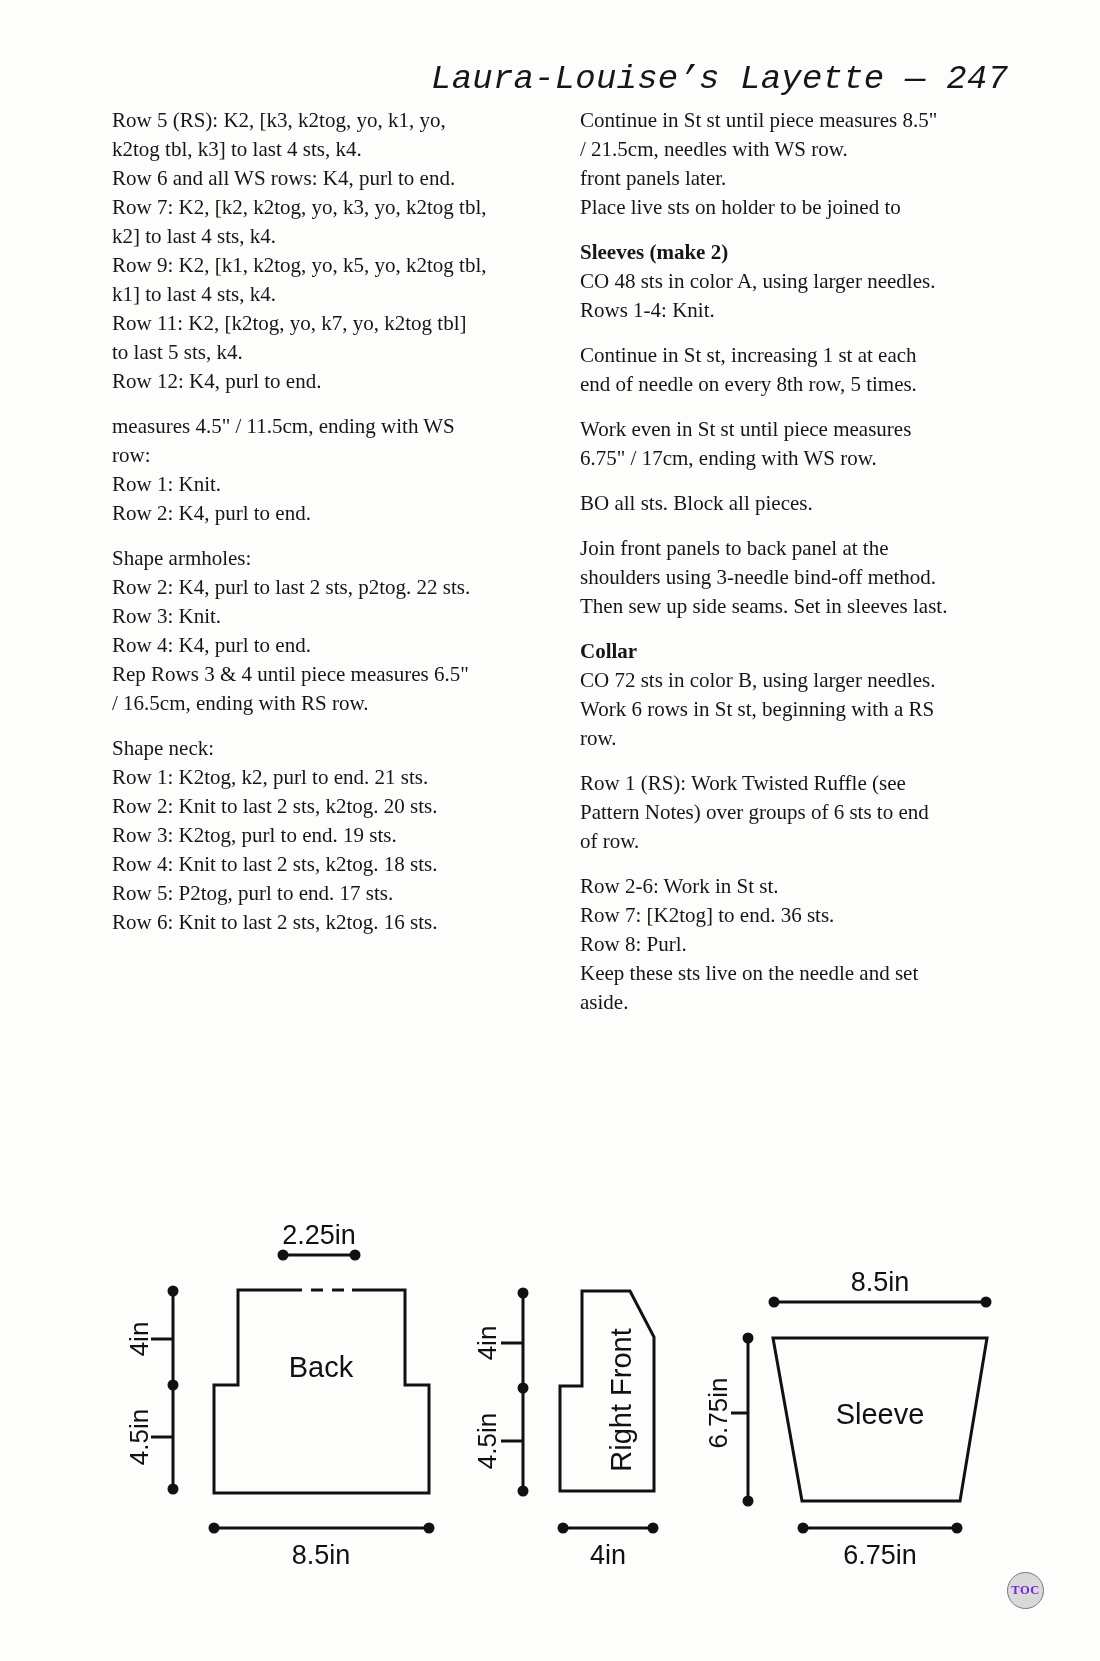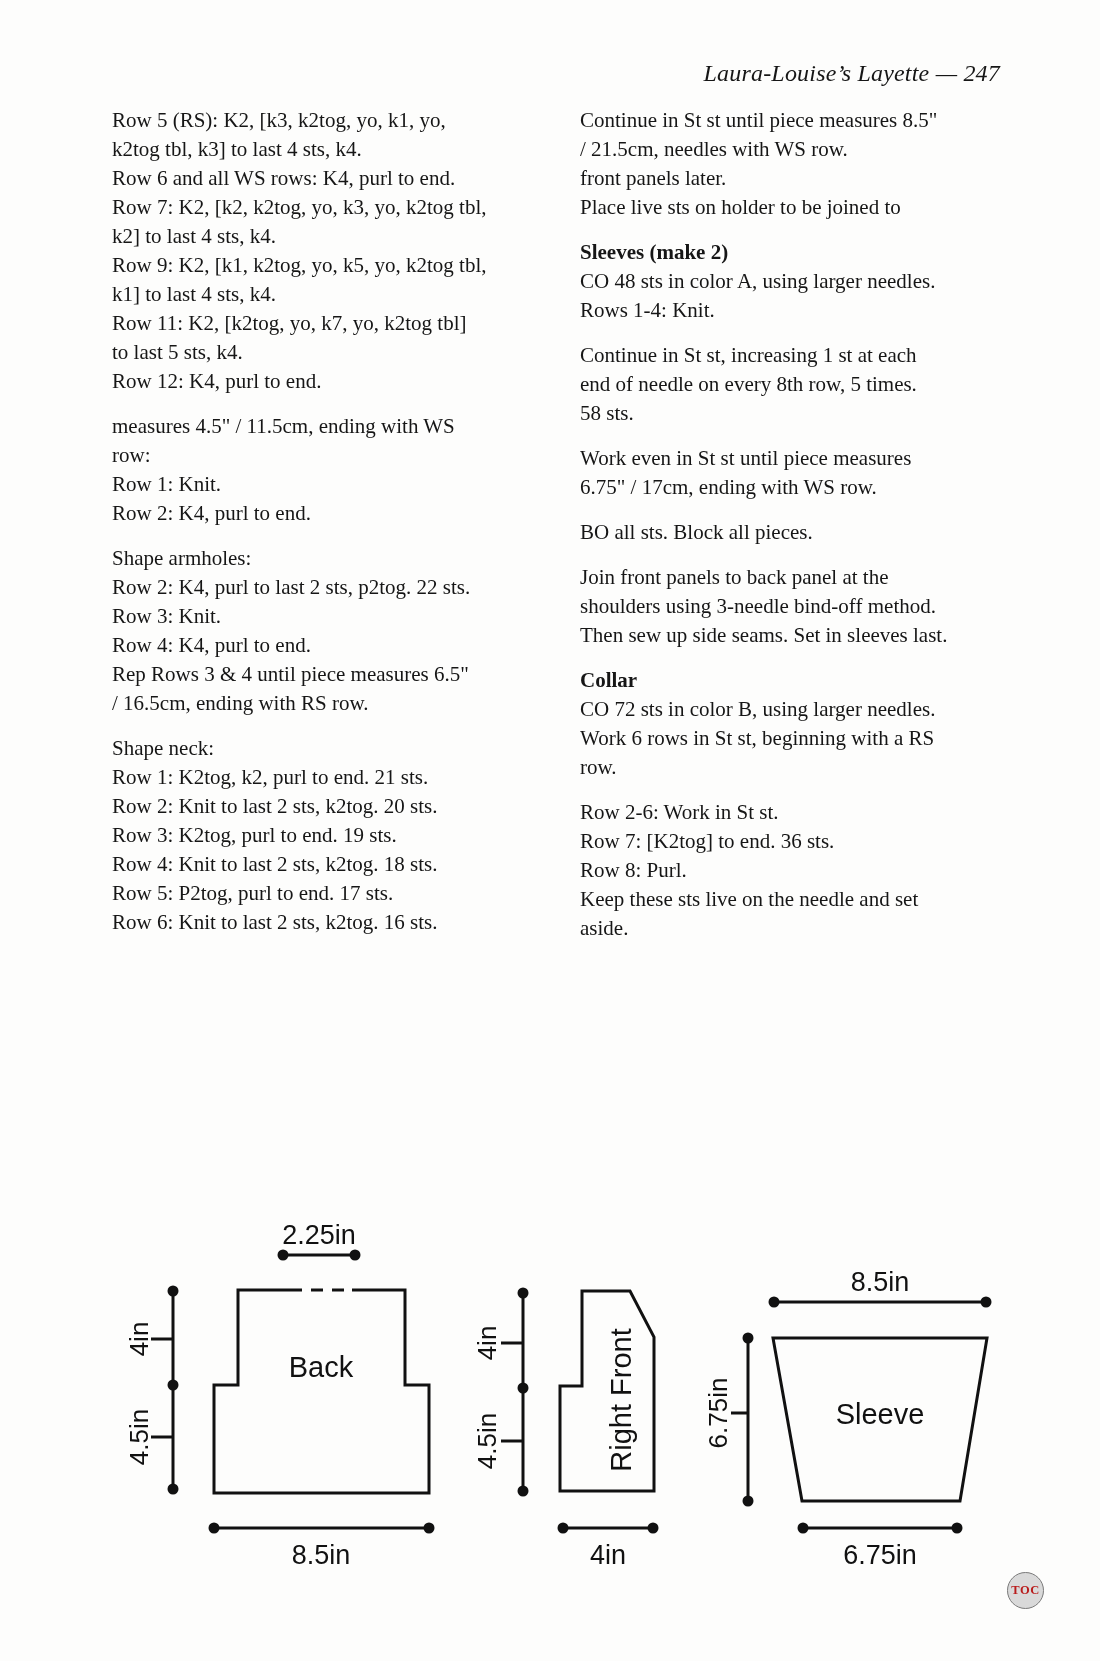--- a/index.html
+++ b/index.html
@@ -7,25 +7,26 @@
     width: 1100px; height: 1661px;
     background: #fdfdfc;
     position: relative;
     font-family: "Liberation Serif", "DejaVu Serif", serif;
     color: #161616;
     overflow: hidden;
   }
   .page { position: absolute; inset: 0; }
   .running-head {
     position: absolute;
-    top: 60px; right: 100px;
+    top: 60px; right: 92px;
     font-style: italic;
-    font-size: 24px;
+    font-size: 34px;
     letter-spacing: 0.2px;
     white-space: nowrap;
+    font-family: Liberation Mono, monospace;
   }
   .col {
     position: absolute;
     top: 106px;
     font-size: 21px;
   }
   .col-left  { left: 112px; width: 430px; }
   .col-right { left: 580px; width: 445px; }
   .para + .para { margin-top: 16px; font-family: Liberation Serif, serif; }
   .line {
@@ -55,21 +56,21 @@
     width: 37px; height: 37px;
     border-radius: 50%;
     background: #d9d9d9;
     border: 1.5px solid #7a7a7a;
     box-sizing: border-box;
     display: flex; align-items: center; justify-content: center;
     font-family: "Liberation Serif", serif;
     font-weight: bold;
     font-size: 12.5px;
     letter-spacing: 0.5px;
-    color: #b91c1c;
+    color: #6d28d9;
     cursor: pointer;
   }
 </style>
 </head>
 <body>
 
 <div class="page">
 
   <div class="running-head">Laura-Louise’s Layette — 247</div>
 
@@ -118,39 +119,43 @@
         <div class="line">Place live sts on holder to be joined to</div>
       </div>
       <div class="para">
         <div class="line heading">Sleeves (make 2)</div>
         <div class="line">CO 48 sts in color A, using larger needles.</div>
         <div class="line">Rows 1-4: Knit.</div>
       </div>
       <div class="para">
         <div class="line">Continue in St st, increasing 1 st at each</div>
         <div class="line">end of needle on every 8th row, 5 times.</div>
-        <div class="line">58 sts.</div>
       </div>
       <div class="para">
         <div class="line">Work even in St st until piece measures</div>
         <div class="line">6.75" / 17cm, ending with WS row.</div>
       </div>
       <div class="para">
         <div class="line">BO all sts. Block all pieces.</div>
       </div>
       <div class="para">
         <div class="line">Join front panels to back panel at the</div>
         <div class="line">shoulders using 3-needle bind-off method.</div>
         <div class="line">Then sew up side seams. Set in sleeves last.</div>
       </div>
       <div class="para">
         <div class="line heading">Collar</div>
         <div class="line">CO 72 sts in color B, using larger needles.</div>
         <div class="line">Work 6 rows in St st, beginning with a RS</div>
         <div class="line">row.</div>
+      </div>
+      <div class="para">
+        <div class="line">Row 1 (RS): Work Twisted Ruffle (see</div>
+        <div class="line">Pattern Notes) over groups of 6 sts to end</div>
+        <div class="line">of row.</div>
       </div>
       <div class="para">
         <div class="line">Row 2-6: Work in St st.</div>
         <div class="line">Row 7: [K2tog] to end. 36 sts.</div>
         <div class="line">Row 8: Purl.</div>
         <div class="line">Keep these sts live on the needle and set</div>
         <div class="line">aside.</div>
       </div>
     </div>
 

